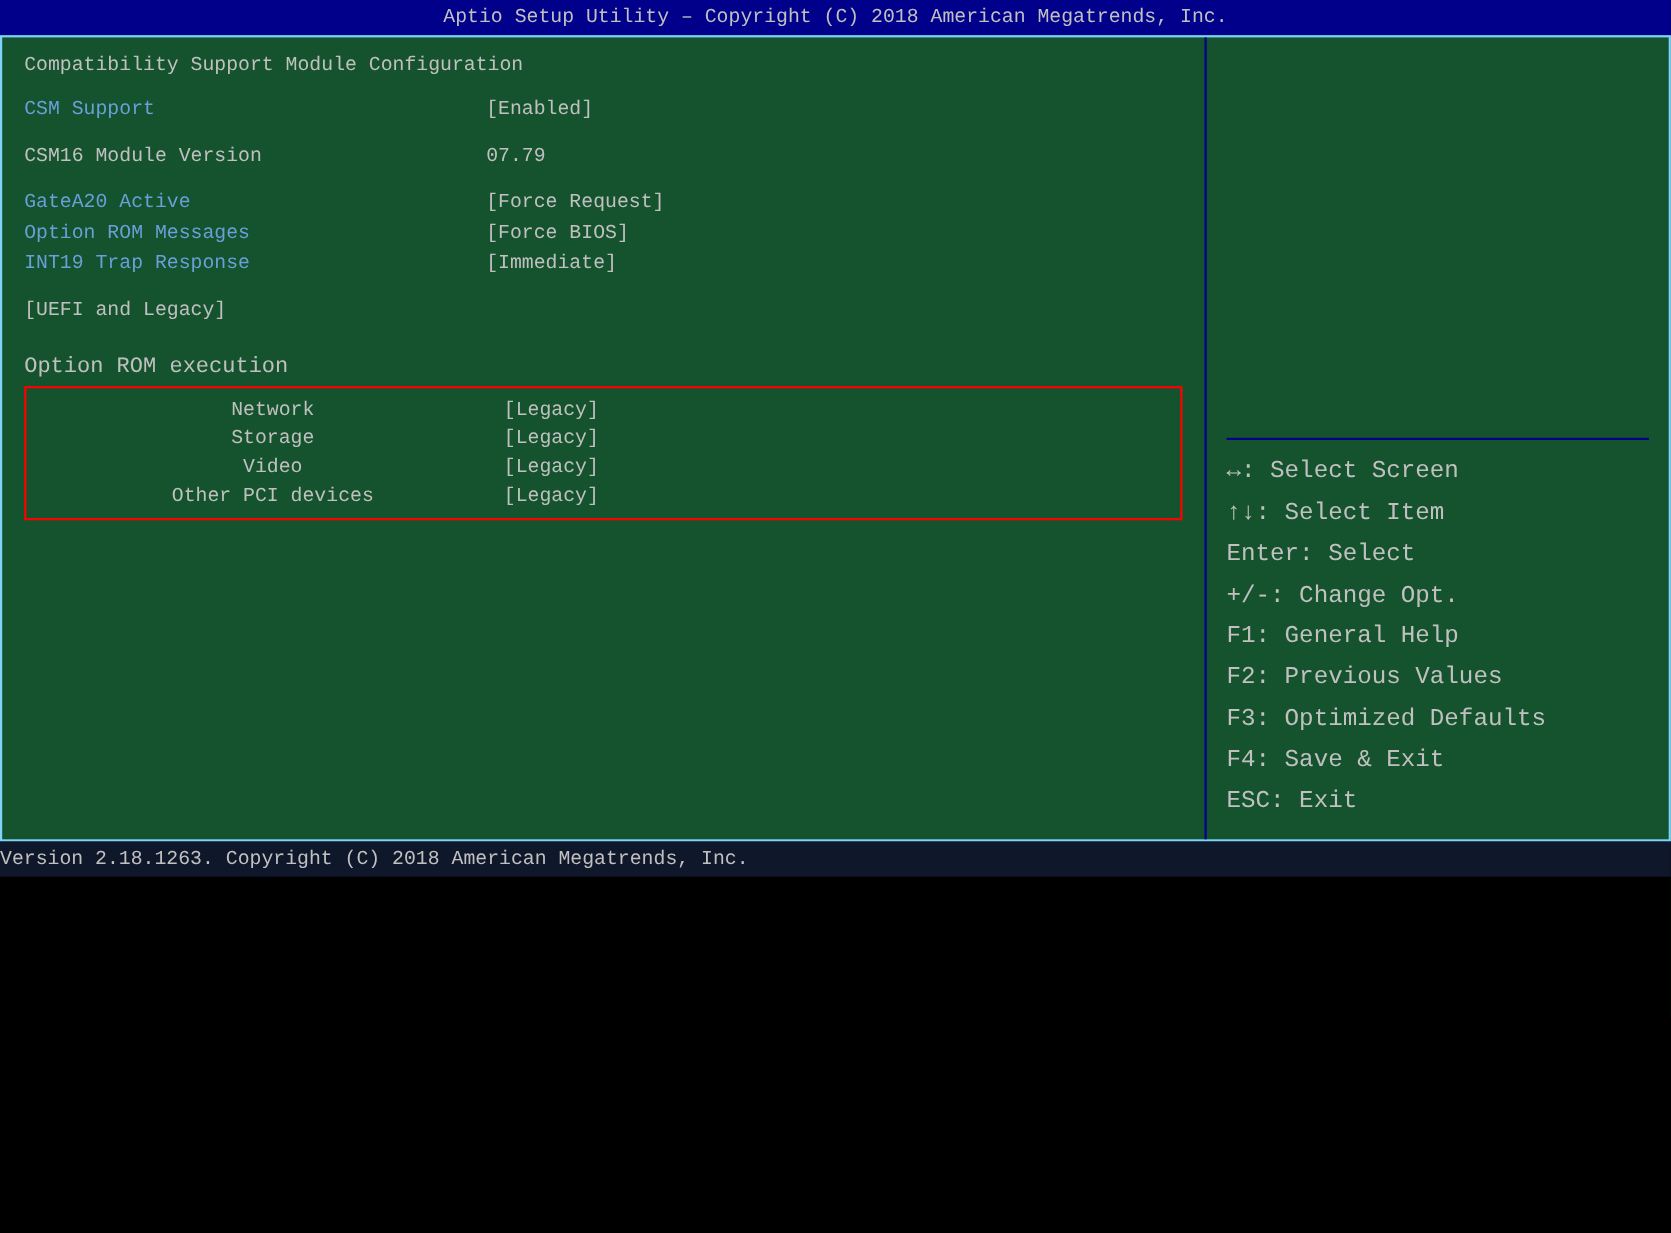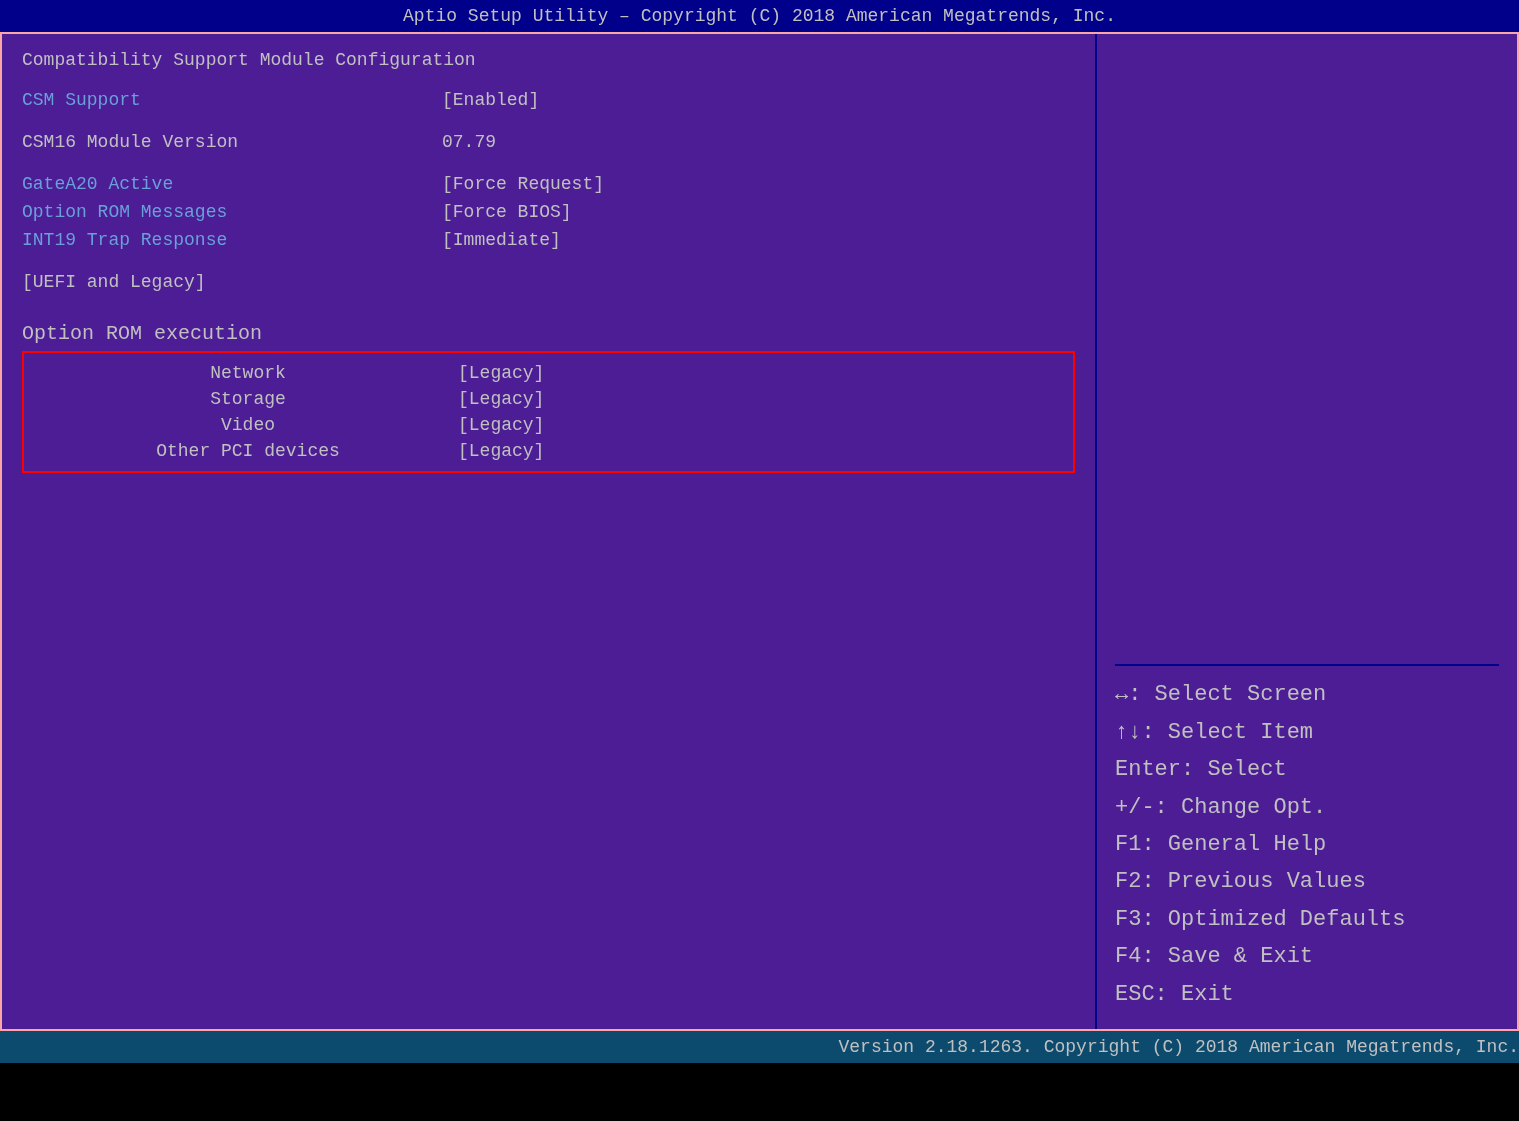--- a/index.html
+++ b/index.html
@@ -12,21 +12,21 @@
       width: 1519px;
       height: 1121px;
       background: #000;
       font-family: 'Courier New', Courier, monospace;
       font-size: 18px;
       overflow: hidden;
     }
 
     .screen {
       width: 1519px;
-      height: 1063px;
+      height: 797px;
       background: #000;
       display: flex;
       flex-direction: column;
     }
 
     
     .top-bar {
       background: #00008b;
       color: #c0c0c0;
       text-align: center;
@@ -52,24 +52,24 @@
     }
 
     .tab-item.active {
       background: #808080;
       color: #c0c0c0;
     }
 
     
     .main-content {
       flex: 1;
-      background: #4c1d95;
-      display: flex;
-      flex-direction: row;
-      border: 2px solid #fca5a5;
+      background: #14532d;
+      display: flex;
+      flex-direction: row;
+      border: 2px solid #7dd3fc;
     }
 
     
     .left-panel {
       flex: 1;
       padding: 16px 20px;
       border-right: 2px solid #00008b;
       color: #c0c0c0;
       display: flex;
       flex-direction: column;
@@ -171,23 +171,23 @@
     }
 
     .key-help {
       color: #c0c0c0;
       font-size: 22px;
       line-height: 1.7;
     }
 
     
     .bottom-bar {
-      background: #0c4a6e;
-      color: #c0c0c0;
-      text-align: right;
+      background: #0f172a;
+      color: #c0c0c0;
+      text-align: left;
       padding: 6px 0;
       font-size: 18px;
       flex-shrink: 0;
     }
   </style>
 </head>
 <body>
 
 <div class="screen">
 

